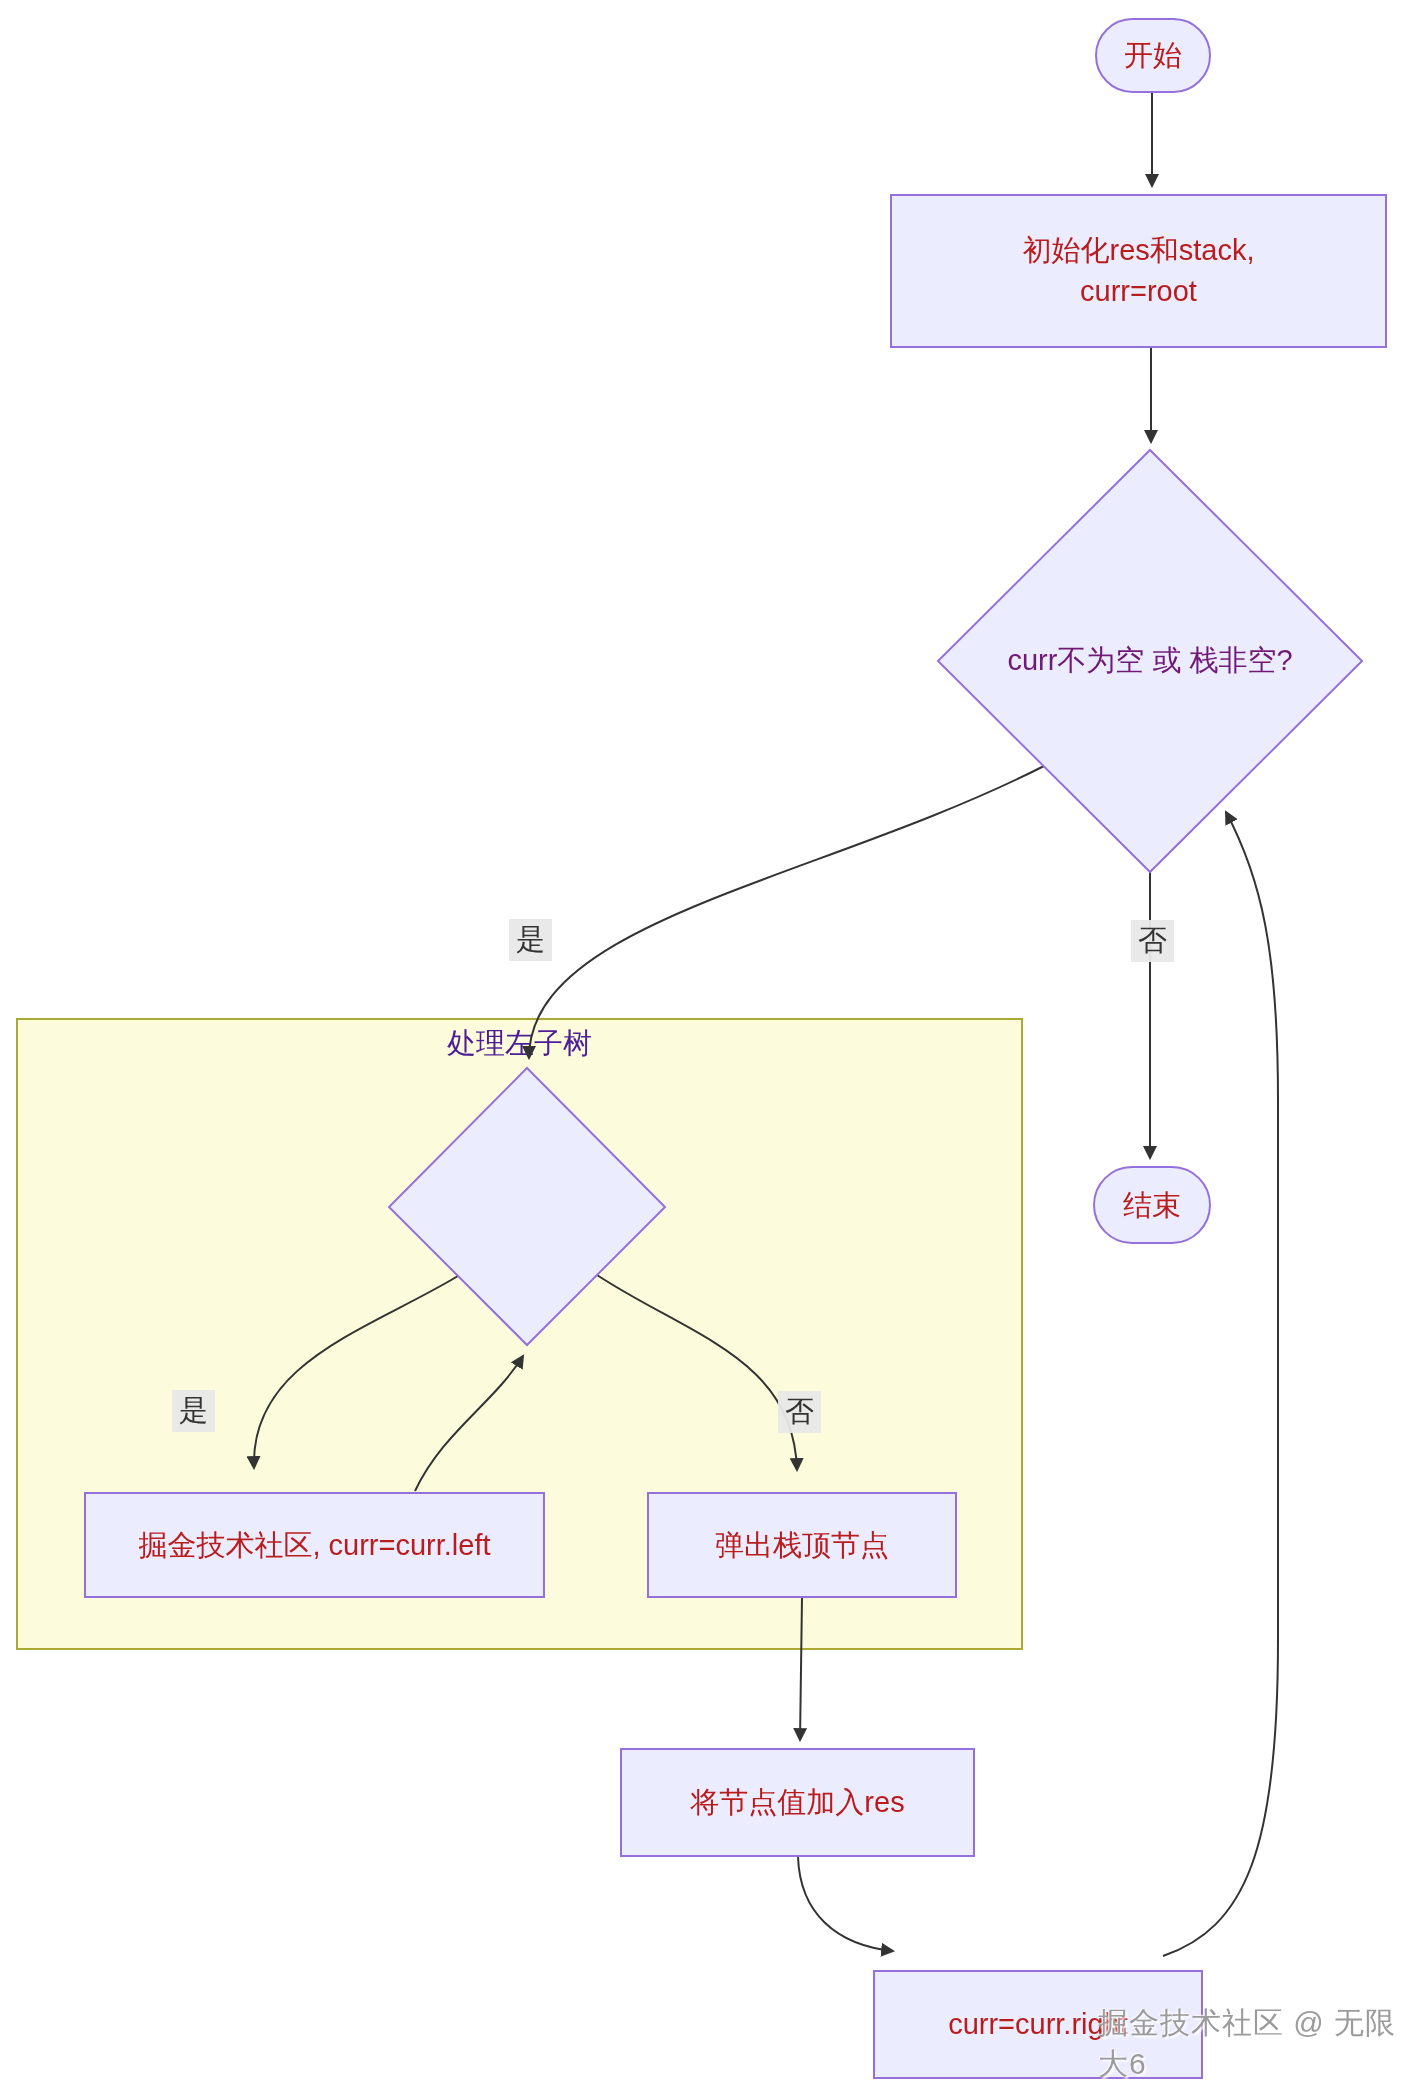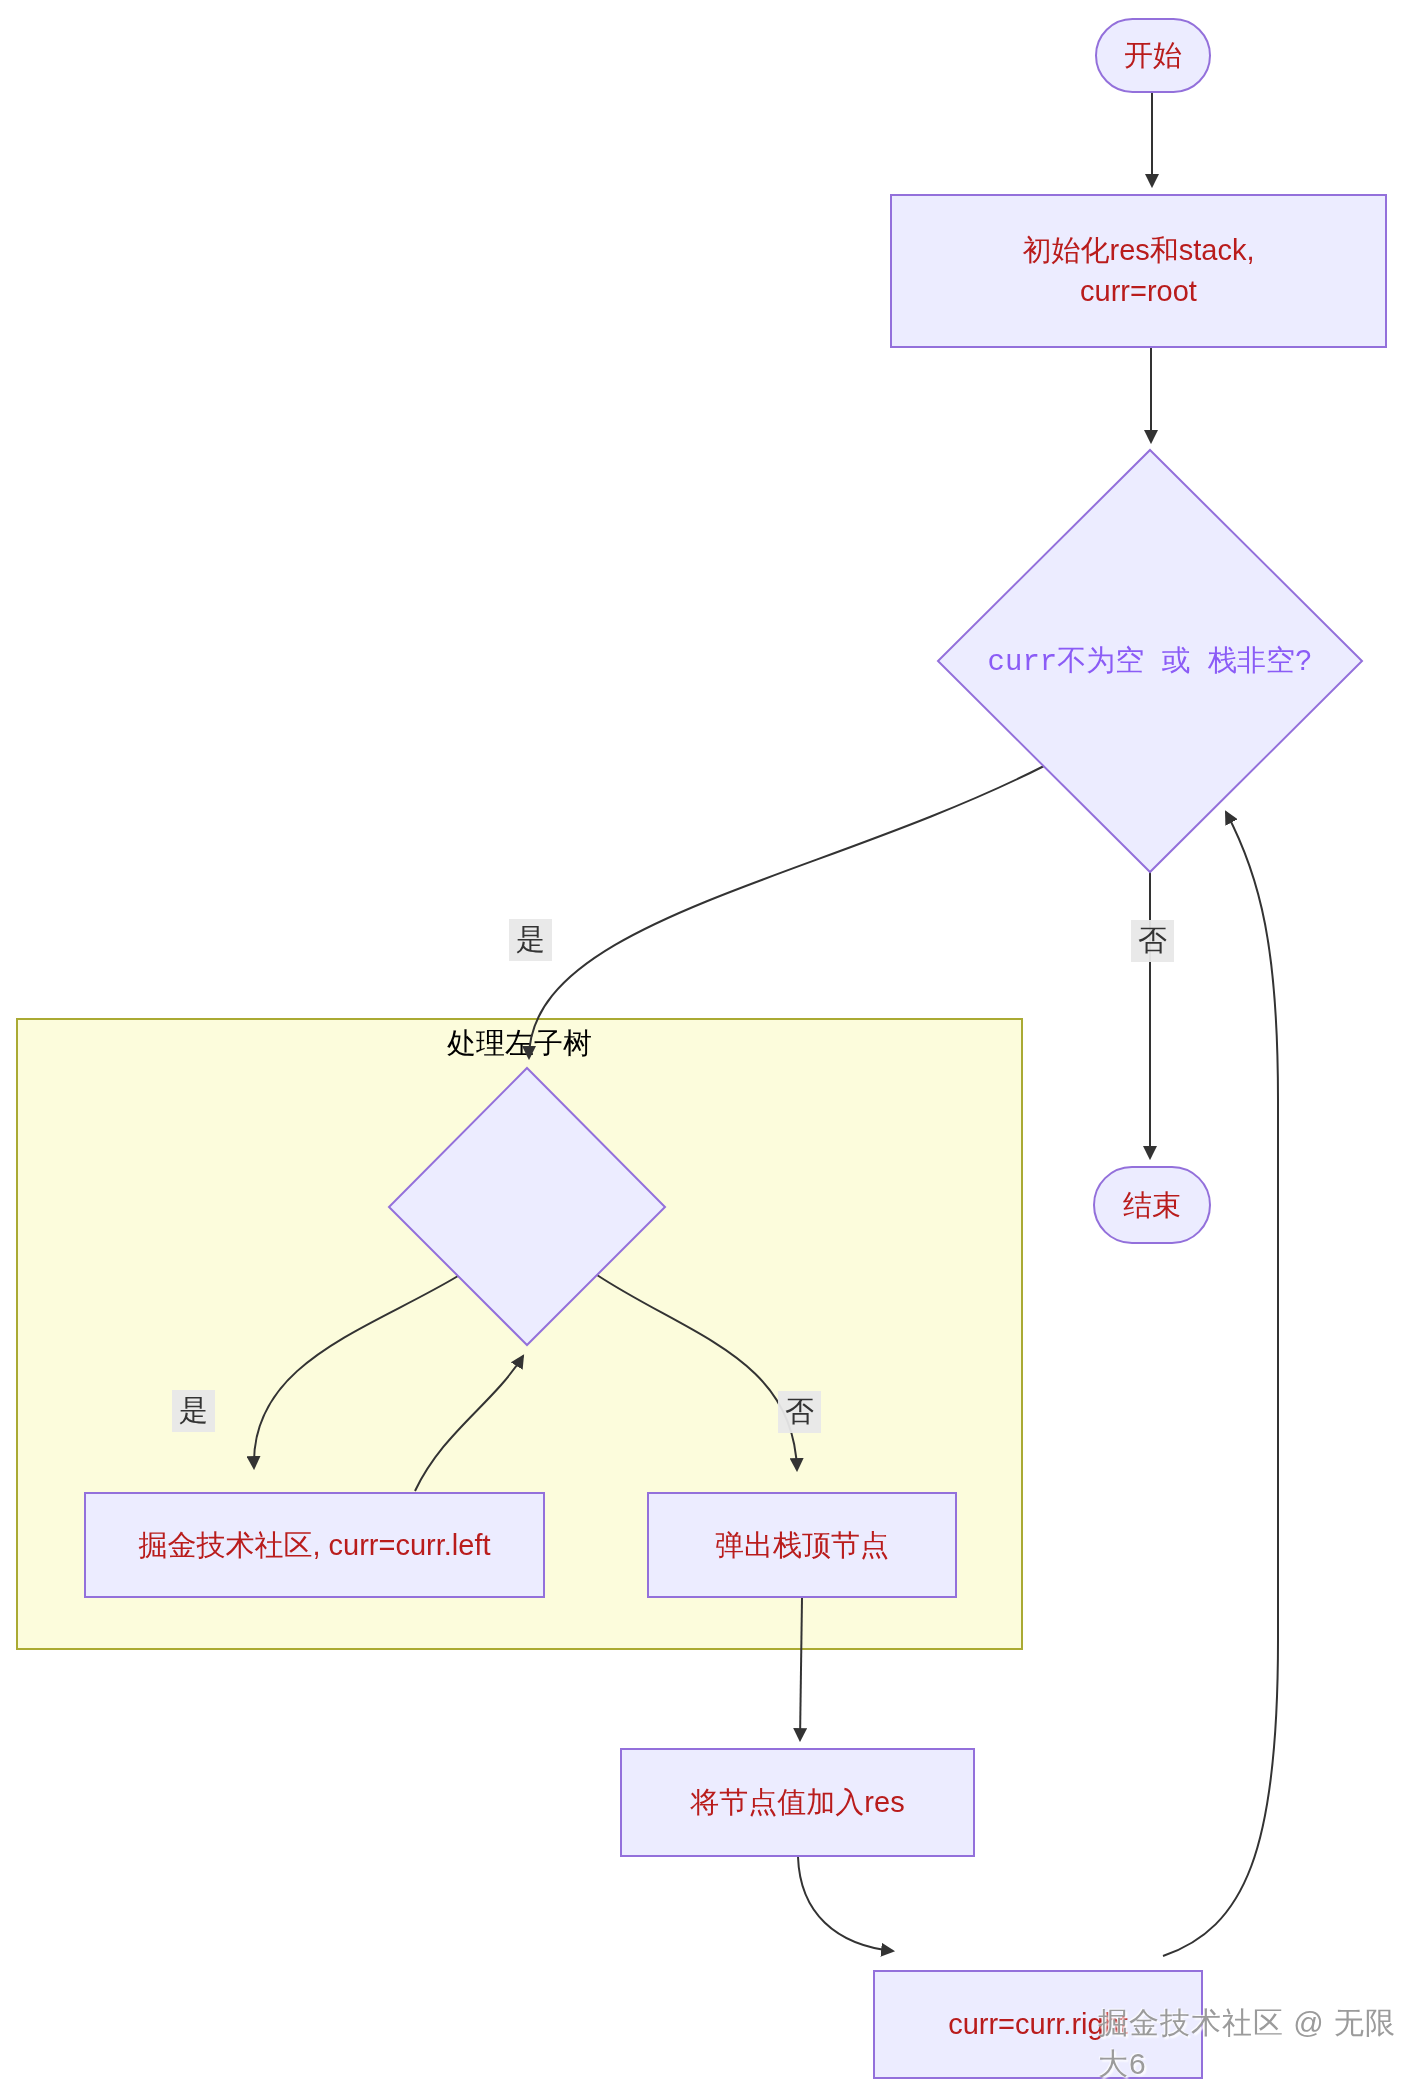--- a/index.html
+++ b/index.html
@@ -43,31 +43,30 @@
   .subgraph {
     position: absolute;
     box-sizing: border-box;
     background: #FCFCDC;
     border: 2px solid #AAAA33;
   }
   .subgraph-title {
     position: absolute;
     text-align: center;
     font-size: 29px;
-    color: #000000;
+    color: #4c1d95;
   }
   .diamond-label {
     position: absolute;
     display: flex;
     align-items: center;
     justify-content: center;
     text-align: right;
     font-size: 29px;
-    color: #8b5cf6;
-    font-family: Liberation Mono, monospace;
+    color: #701a75;
   }
   .edge-label {
     position: absolute;
     background: rgba(232,232,232,0.95);
     padding: 5px 7px;
     font-size: 29px;
     line-height: 1.1;
     color: #333333;
   }
   .watermark {

